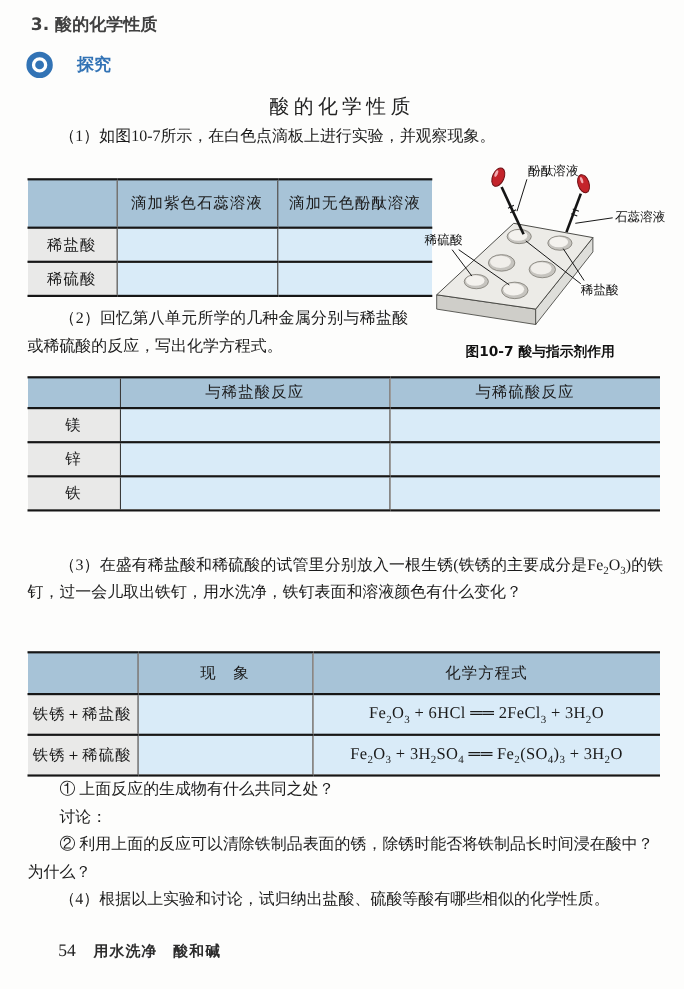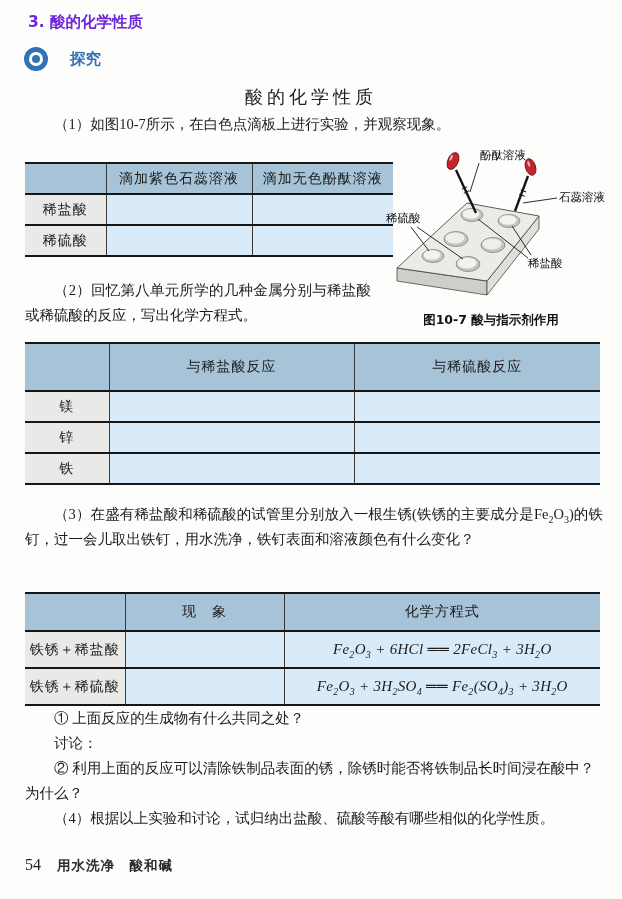--- a/index.html
+++ b/index.html
@@ -5,21 +5,21 @@
   html,body{margin:0;padding:0;background:#ffffff;}
   .page{
     position:relative;width:622px;height:899px;margin:0 auto;background:#fdfdfc;
     font-family:"Liberation Serif","DejaVu Serif",serif;color:#1b1b1b;overflow:hidden;
   }
   .abs{position:absolute;}
 
   
   .section-heading{
     left:28px;top:12px;font-family:"DejaVu Sans","Liberation Sans",sans-serif;
-    font-weight:bold;font-size:15.5px;color:#6d28d9;
+    font-weight:bold;font-size:15.5px;color:#404040;
   }
   .explore-row{left:24px;top:47px;display:flex;align-items:center;gap:22px;}
   .explore-icon{
     width:24px;height:24px;box-sizing:border-box;border:5px solid #3273b5;border-radius:50%;
     background:#fff;position:relative;flex:0 0 auto;
   }
   .explore-icon .dot{
     position:absolute;left:50%;top:50%;width:8px;height:8px;margin:-4px 0 0 -4px;
     background:#3273b5;border-radius:50%;
   }
@@ -42,40 +42,40 @@
   
   table.tbl{position:absolute;border-collapse:collapse;table-layout:fixed;font-size:14px;}
   .tbl th,.tbl td{
     border-top:2px solid #161616;border-bottom:2px solid #161616;
     padding:0 4px;text-align:center;vertical-align:middle;font-weight:normal;
     font-family:"Liberation Serif","DejaVu Serif",serif;overflow:hidden;white-space:nowrap;
   }
   .tbl tr > *:not(:first-child){border-left:1px solid #3a3a3a;}
   .tbl .hdr{background:#a7c3d7;letter-spacing:1px;}
   .tbl .lbl{background:#e9e9e8;letter-spacing:1px;}
-  .tbl .cell{background:#d9ebf8;font-style:italic;}
+  .tbl .cell{background:#d9ebf8;}
   .eq{font-size:15px;letter-spacing:0.3px;}
   sub{font-size:10px;line-height:0;}
 
   .t1{left:25px;top:162px;width:368px;}
   .t2{left:25px;top:342px;width:575px;}
   .t3{left:25px;top:592px;width:575px;}
 
   
   .figure{left:376px;top:148px;width:230px;}
   .figure svg{display:block;}
   .fig-caption{
     width:230px;text-align:center;margin-top:2px;
     font-family:"DejaVu Sans","Liberation Sans",sans-serif;font-weight:bold;font-size:12.5px;color:#111;
   }
   .svg-label{font-family:"Liberation Serif","DejaVu Serif",serif;font-size:11.5px;fill:#111;}
 
   
   .footer{left:25px;top:856px;display:flex;align-items:baseline;gap:16px;}
-  .footer .pnum{font-size:16px;color:#222;}
+  .footer .pnum{font-size:16px;color:#222;margin-left:28px;}
   .footer .unit{font-size:13.5px;font-weight:600;color:#2c2c2c;letter-spacing:1px;}
 </style>
 </head>
 <body>
 
 <div class="page">
 
   <div class="abs section-heading">3. 酸的化学性质</div>
 
   <div class="abs explore-row">
@@ -89,21 +89,21 @@
 
   <p class="abs para indent p1">（1）如图10-7所示，在白色点滴板上进行实验，并观察现象。</p>
 
   <table class="tbl t1">
     <colgroup>
         <col style="width:81px">
         <col style="width:146px">
         <col style="width:141px">
       </colgroup>
     <thead>
-      <tr style="height:31px">
+      <tr style="height:44px">
         <th class="hdr"></th>
         <th class="hdr">滴加紫色石蕊溶液</th>
         <th class="hdr">滴加无色酚酞溶液</th>
       </tr>
     </thead>
     <tbody>
       <tr style="height:31px">
         <th class="lbl">稀盐酸</th>
         <td class="cell"></td>
         <td class="cell"></td>
@@ -174,21 +174,21 @@
 
   <p class="abs para indent p2">（2）回忆第八单元所学的几种金属分别与稀盐酸或稀硫酸的反应，写出化学方程式。</p>
 
   <table class="tbl t2">
     <colgroup>
         <col style="width:84px">
         <col style="width:245px">
         <col style="width:246px">
       </colgroup>
     <thead>
-      <tr style="height:48px">
+      <tr style="height:28px">
         <th class="hdr"></th>
         <th class="hdr">与稀盐酸反应</th>
         <th class="hdr">与稀硫酸反应</th>
       </tr>
     </thead>
     <tbody>
       <tr style="height:31px">
         <th class="lbl">镁</th>
         <td class="cell"></td>
         <td class="cell"></td>

